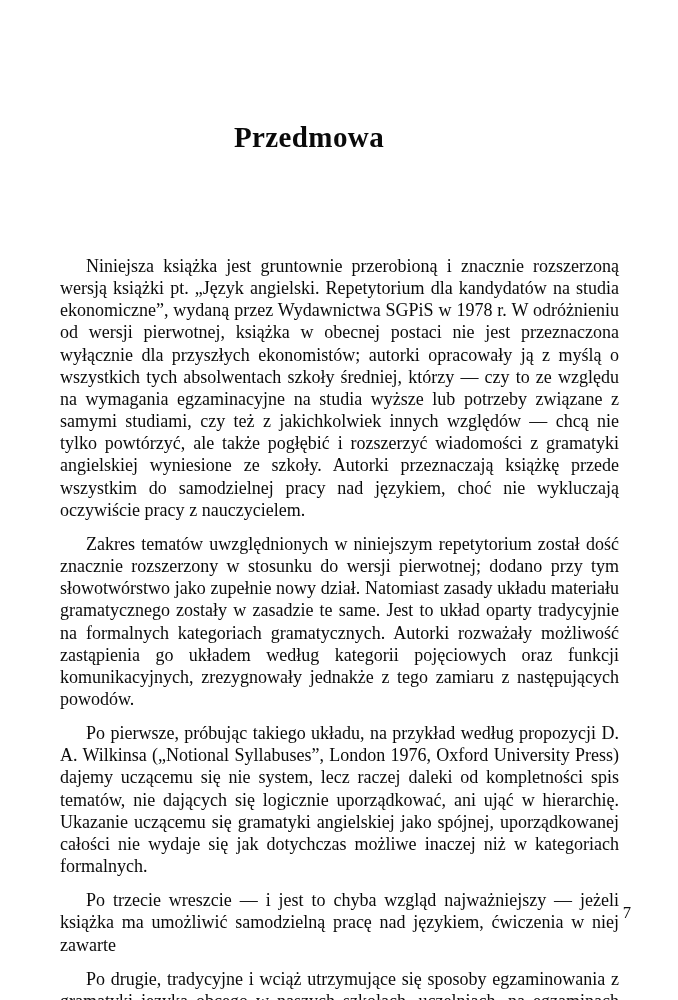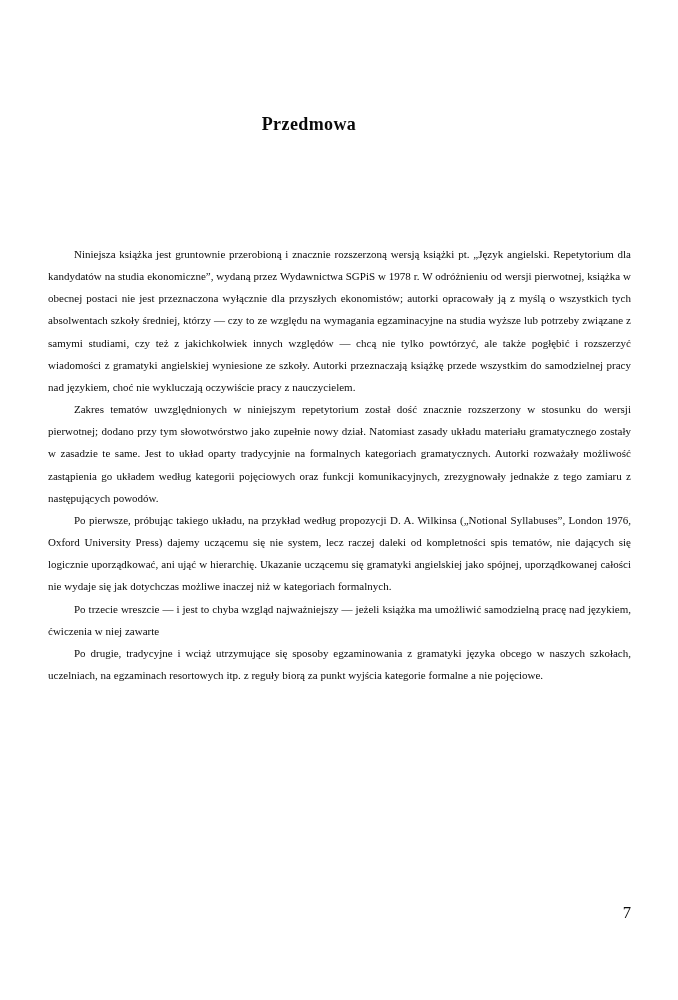--- a/index.html
+++ b/index.html
@@ -24,38 +24,38 @@
     background: #ffffff;
   }
 
   
   .page-title {
     position: absolute;
     left: 48px;
     top: 103px;
     width: 582px;
     text-align: center;
-    font-size: 18px;
+    font-size: 29px;
     font-weight: bold;
     letter-spacing: 0.4px;
     line-height: 1.1;
     text-indent: -60px;
   }
 
   
   .body-column {
     position: absolute;
     left: 48px;
     top: 243px;
     width: 583px;
   }
 
   .para {
-    margin: 0;
-    font-size: 11px;
+    margin: 12px;
+    font-size: 18px;
     line-height: 22.15px;
     text-align: justify;
     text-indent: 26px;
     text-justify: inter-word;
     word-spacing: 0.1px;
     hyphens: manual;
   }
 
   
   .folio {

